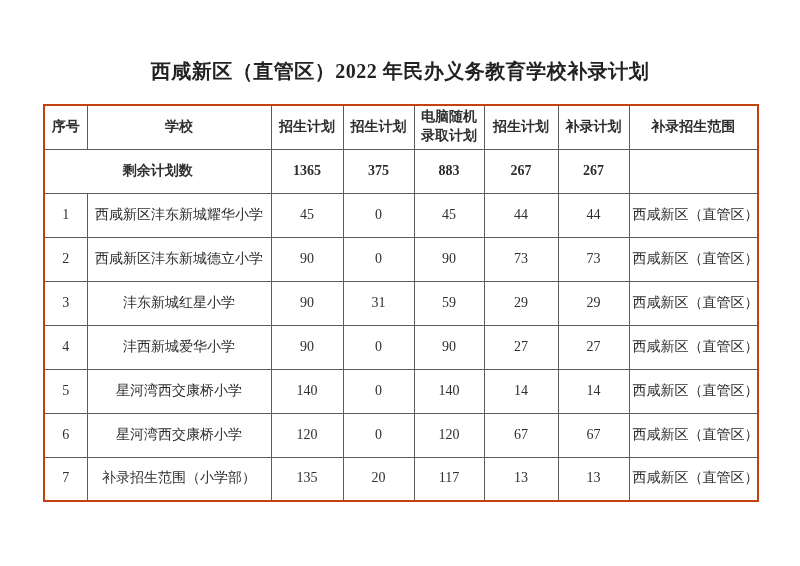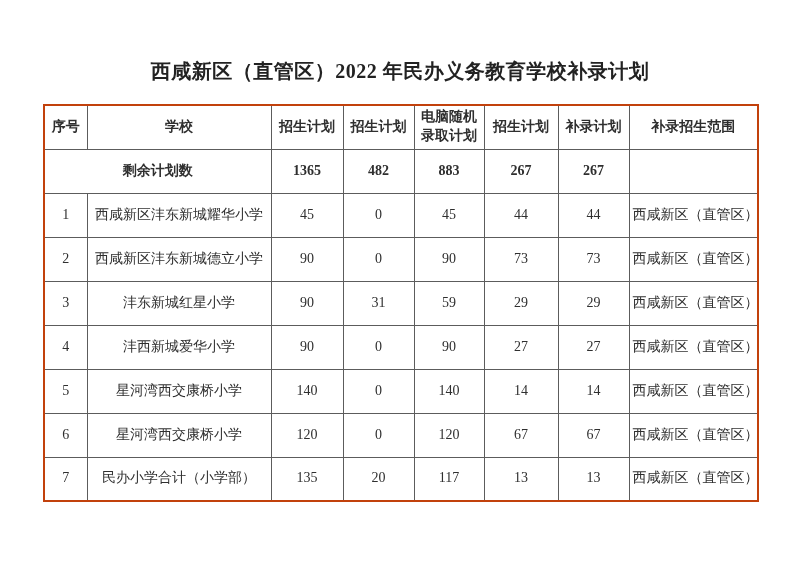--- a/index.html
+++ b/index.html
@@ -99,21 +99,21 @@
         <th>电脑随机录取计划</th>
         <th>招生计划</th>
         <th>补录计划</th>
         <th>补录招生范围</th>
       </tr>
     </thead>
     <tbody>
       <tr class="summary-row">
         <td colspan="2">剩余计划数</td>
         <td>1365</td>
-        <td>482</td>
+        <td>375</td>
         <td>883</td>
         <td>267</td>
         <td>267</td>
         <td class="scope-cell"></td>
       </tr>
 
       <tr>
         <td>1</td>
         <td class="school-cell">西咸新区沣东新城耀华小学</td>
         <td>45</td>
@@ -174,21 +174,21 @@
         <td>120</td>
         <td>0</td>
         <td>120</td>
         <td>67</td>
         <td>67</td>
         <td class="scope-cell">西咸新区（直管区）</td>
       </tr>
 
       <tr>
         <td>7</td>
-        <td class="school-cell">民办小学合计（小学部）</td>
+        <td class="school-cell">补录招生范围（小学部）</td>
         <td>135</td>
         <td>20</td>
         <td>117</td>
         <td>13</td>
         <td>13</td>
         <td class="scope-cell">西咸新区（直管区）</td>
       </tr>
     </tbody>
   </table>
 

